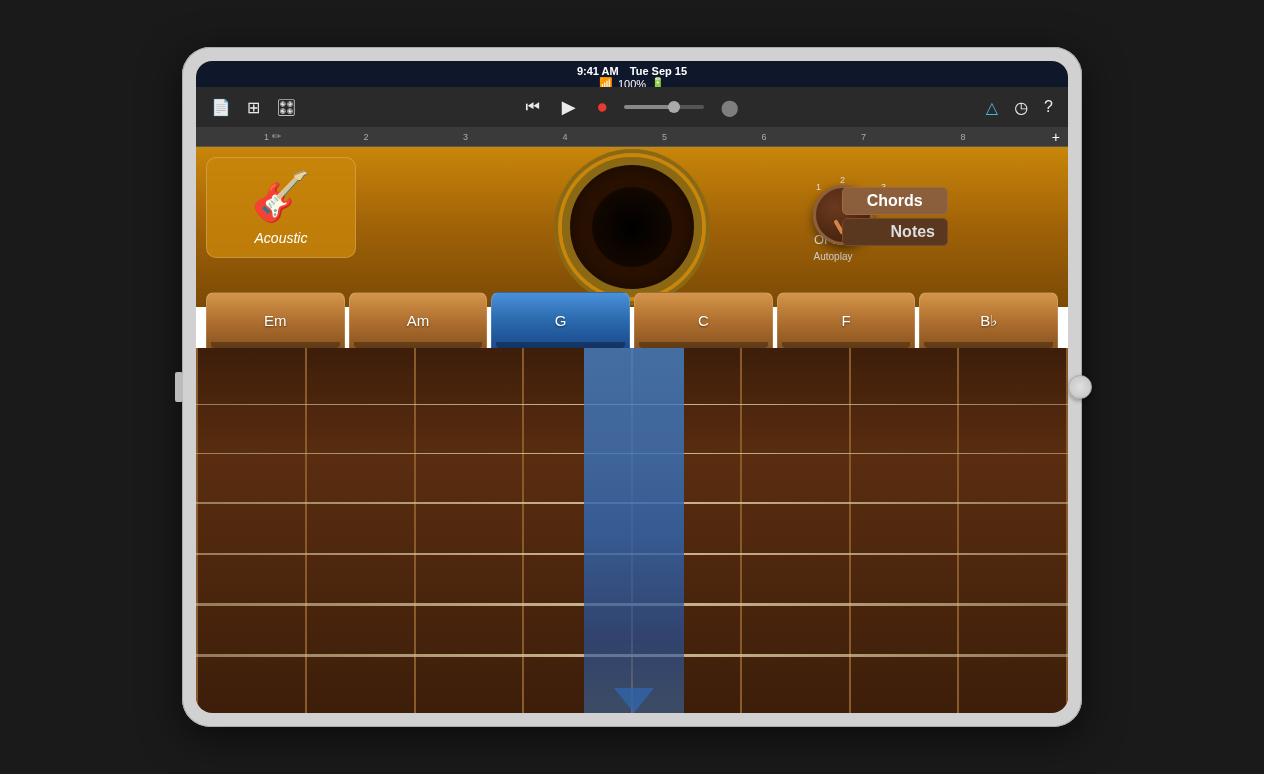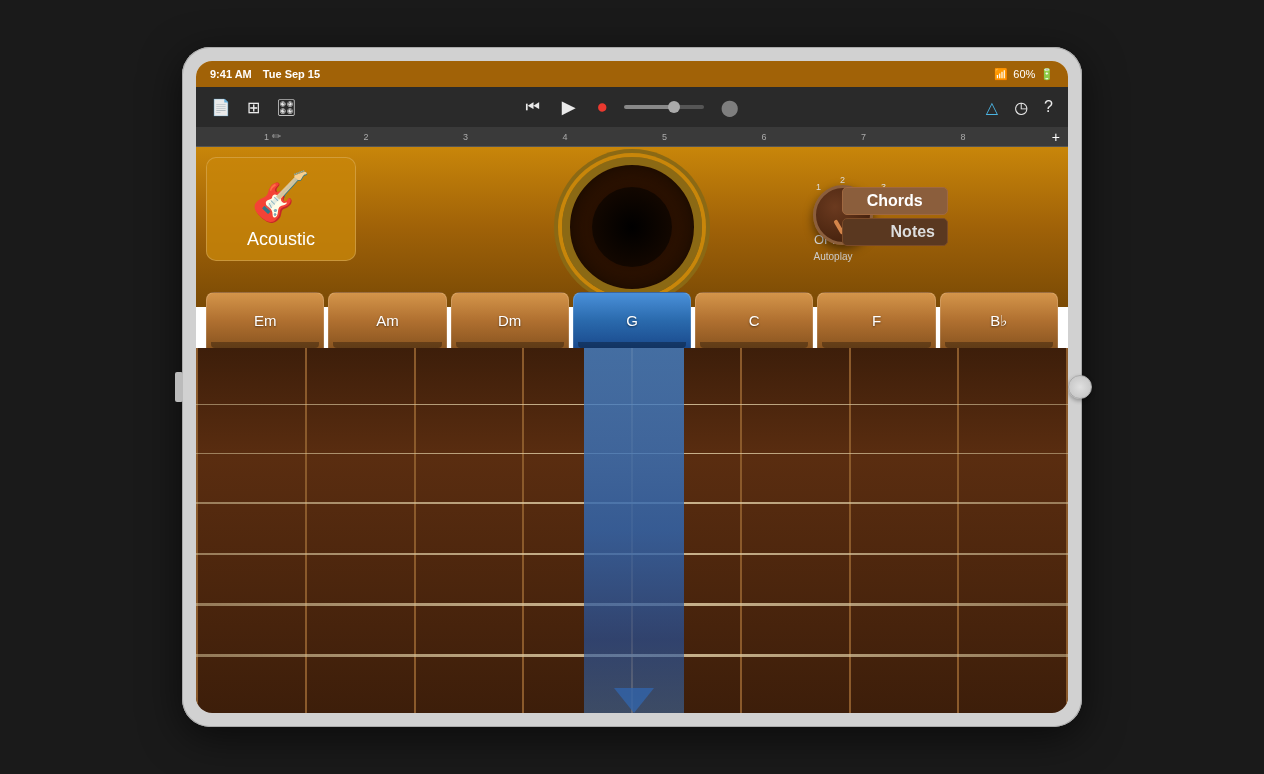--- a/index.html
+++ b/index.html
@@ -29,27 +29,28 @@
       height: 100%;
       background: #fff;
       border-radius: 16px;
       overflow: hidden;
       display: flex;
       flex-direction: column;
     }
 
     
     .status-bar {
-      background: #a16207;
+      background: #0f172a;
       display: flex;
       align-items: center;
       justify-content: space-between;
       padding: 4px 14px;
       height: 26px;
       flex-shrink: 0;
+      flex-direction: column;
     }
     .status-time {
       color: #fff;
       font-size: 11px;
       font-weight: 600;
     }
     .status-right {
       display: flex;
       align-items: center;
       gap: 5px;
@@ -218,22 +219,23 @@
       text-align: center;
       border: 1px solid rgba(255,255,255,0.2);
     }
     .guitar-icon {
       font-size: 48px;
       display: block;
       margin-bottom: 4px;
     }
     .instrument-name {
       color: #fff;
-      font-size: 18px;
+      font-size: 14px;
       font-weight: 500;
+      font-style: italic;
     }
 
     
     .autoplay-area {
       position: absolute;
       top: 30px;
       right: 200px;
       display: flex;
       flex-direction: column;
       align-items: center;
@@ -451,21 +453,21 @@
 
   <div class="ipad-screen">
 
     <div class="status-bar">
       <div class="status-time">
         <span>9:41 AM</span>
         <span style="margin-left:8px;">Tue Sep 15</span>
       </div>
       <div class="status-right">
         <span>📶</span>
-        <span>60%</span>
+        <span>100%</span>
         <span>🔋</span>
       </div>
     </div>
 
     <div class="toolbar">
       <div class="toolbar-left">
         <span class="toolbar-btn">📄</span>
         <span class="toolbar-btn">⊞</span>
         <span class="toolbar-btn">🎛</span>
       </div>
@@ -535,21 +537,20 @@
         <div class="chords-notes">
           <div class="chord-notes-btn btn-chords">Chords</div>
           <div class="chord-notes-btn btn-notes">Notes</div>
         </div>
 
       </div>
 
       <div class="chord-row">
         <div class="chord-btn">Em</div>
         <div class="chord-btn">Am</div>
-        <div class="chord-btn">Dm</div>
         <div class="chord-btn active">G</div>
         <div class="chord-btn">C</div>
         <div class="chord-btn">F</div>
         <div class="chord-btn">B♭</div>
       </div>
 
       <div class="fretboard">
 
         <div class="active-chord-highlight">
           <div class="chord-arrow"></div>

